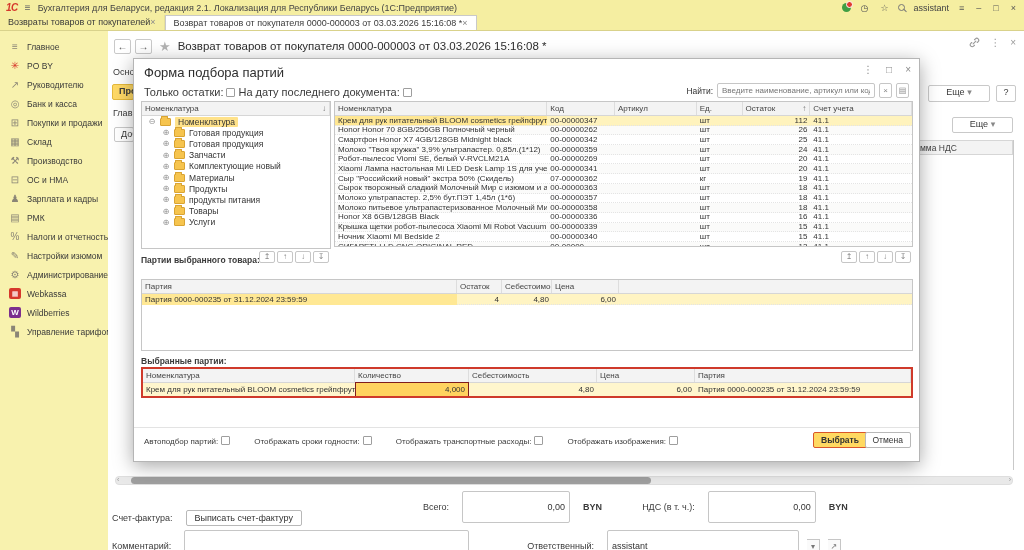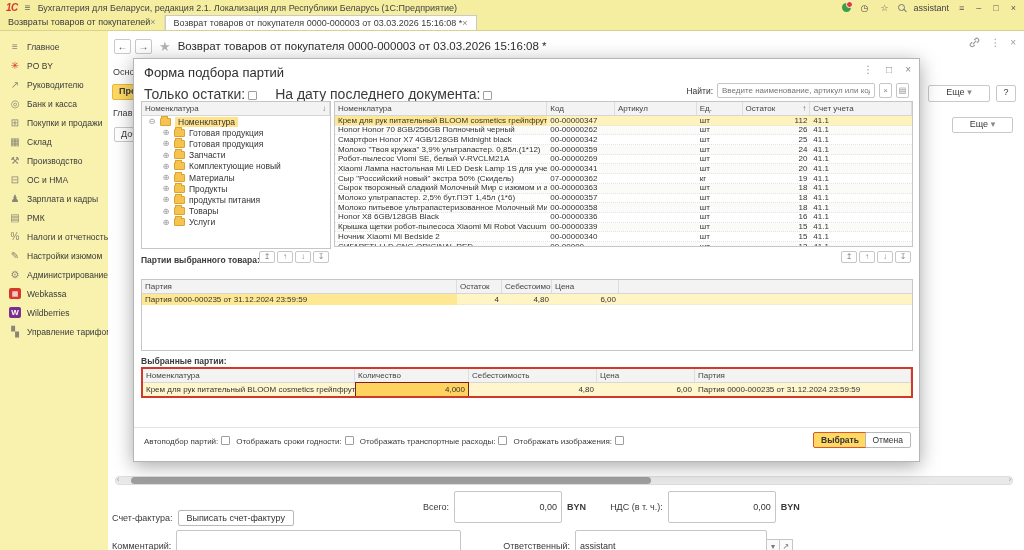--- a/index.html
+++ b/index.html
@@ -44,31 +44,31 @@
   .frag{position:absolute;z-index:1;font-size:9px;color:#3a3a3a;white-space:nowrap;overflow:hidden}
   .frag-btn{border:1px solid #c9c9c9;border-radius:2px;background:#fff;padding:1px 6px}
   .frag-yellow{background:#ffd965;border:1px solid #e5b93c;border-radius:2px;padding:1px 6px;font-weight:bold}
   .vatbox{position:absolute;z-index:1;left:809px;top:109px;width:97px;height:330px;border-right:1px solid #c9c9c9}
   .vatbox .vh{height:15px;background:#f3f3f3;border:1px solid #d6d6d6;border-left:none;font-size:8.5px;color:#444;padding:2px 3px;white-space:nowrap}
   .hscroll{position:absolute;z-index:1;left:7px;width:898px;top:445px;height:9px;background:#e9e9e9;border:1px solid #dedede;border-radius:4px}
   .hthumb{position:absolute;left:15px;width:520px;top:0;bottom:0;background:#9f9f9f;border-radius:4px}
   .hsar{position:absolute;top:-1px;font-size:7px;color:#9a9a9a}
 
   
-  .frow{position:absolute;z-index:1;display:flex;align-items:center;gap:5px;font-size:9px;color:#3a3a3a}
+  .frow{position:absolute;z-index:1;display:flex;align-items:center;gap:13px;font-size:9px;color:#3a3a3a}
   .inp{border:1px solid #c6c6c6;border-radius:2px;height:32px;font-size:9px;font-family:"Liberation Sans",sans-serif;padding:0 4px;color:#333;background:#fff}
   .num{text-align:right}
   .btn{border:1px solid #b8b8b8;border-radius:2px;background:#fff;font-size:9px;font-family:"Liberation Sans",sans-serif;padding:2px 8px;color:#333;white-space:nowrap}
   .minibtn{width:13px;height:15px;border:1px solid #c6c6c6;border-left:none;background:#fafafa;color:#777;font-size:8px;text-align:center;line-height:14px}
 
   
   .modal{position:absolute;z-index:5;left:25px;top:27px;width:787px;height:404px;background:#fff;border:1px solid #b5b5b5;box-shadow:0 4px 18px rgba(0,0,0,.35)}
   .m-title{position:absolute;left:10px;top:6px;font-size:13px;color:#2e2e2e}
   .m-icons{position:absolute;right:8px;top:5px;display:flex;gap:13px;color:#8a8a8a;font-size:10px}
-  .m-filters{position:absolute;left:10px;top:27px;display:flex;gap:18px;align-items:flex-end;font-size:14px;color:#3a3a3a}
+  .m-filters{position:absolute;left:10px;top:27px;display:flex;gap:3px;align-items:flex-end;font-size:11px;color:#3a3a3a}
   .cb{width:9px;height:9px;border:1px solid #9e9e9e;border-radius:1px;background:#fff;display:inline-block;vertical-align:-1px;margin-left:3px}
   .m-search{position:absolute;right:10px;top:24px;display:flex;align-items:center;gap:4px;font-size:8.5px}
   .m-search input{width:158px;height:15px;font-size:8px}
   .sqbtn{width:13px;height:15px;border:1px solid #c6c6c6;border-radius:2px;background:#fff;color:#888;font-size:8px;text-align:center;line-height:13px}
 
   .tbl{position:absolute;border:1px solid #c6c6c6;background:#fff;overflow:hidden;font-size:8px}
   .thead{display:flex;background:#f3f3f3;border-bottom:1px solid #d6d6d6;color:#444}
   .th{padding:2px 3px;border-right:1px solid #ddd;white-space:nowrap;overflow:hidden;display:flex;justify-content:space-between}
   .tr{display:flex;border-bottom:1px dotted #e4e4e4;align-items:center;background:#fff}
   .td{padding:0 3px;white-space:nowrap;overflow:hidden}
@@ -106,21 +106,21 @@
   
   .selwrap{position:absolute;left:7px;top:308px;width:772px;border:2px solid #cf3a2b}
   .selected-tbl{position:static;border:none;width:768px}
   .selected-tbl .tr{height:13px;line-height:13px;background:#fff6cd;border-bottom:none}
   .sc1{width:212px}.sc2{width:114px;text-align:right;justify-content:flex-end}.sc3{width:128px;text-align:right;justify-content:flex-end}.sc4{width:98px;text-align:right;justify-content:flex-end}.sc5{width:216px}
   .thead .sc2,.thead .sc3,.thead .sc4{justify-content:flex-start;text-align:left}
   .qcell{background:#ffd35f;border:1px solid #7f1d1d}
 
   .m-label{position:absolute;left:7px;font-size:8.5px;color:#3a3a3a;font-weight:bold}
   .m-sep{position:absolute;left:0;right:0;top:368px;border-top:1px solid #e3e3e3}
-  .m-checks{position:absolute;left:10px;top:377px;display:flex;gap:6px;font-size:8px;color:#3a3a3a;align-items:center}
+  .m-checks{position:absolute;left:10px;top:377px;display:flex;gap:24px;font-size:8px;color:#3a3a3a;align-items:center}
   .btn-primary{position:absolute;top:373px;right:52px;background:#ffd961;border:1px solid #d9572a;border-radius:2px;font-weight:bold;font-size:8.5px;padding:2px 7px}
   .btn-cancel{position:absolute;top:373px;right:8px;font-size:8.5px;padding:2px 7px}
 </style>
 </head>
 <body>
 
 <div class="titlebar">
   <span class="logo">1С</span>
   <span class="tb-burger">≡</span>
   <span class="tb-title">Бухгалтерия для Беларуси, редакция 2.1. Локализация для Республики Беларусь  (1С:Предприятие)</span>
@@ -234,20 +234,23 @@
       <span>×</span>
     </div>
 
     <span class="frag" style="left:5px;top:36px;width:21px">Основн</span>
     <span class="frag frag-yellow" style="left:4px;top:53px;width:22px;height:16px">Прове</span>
     <span class="frag" style="left:5px;top:77px;width:21px">Главна</span>
     <span class="frag frag-btn" style="left:6px;top:96px;width:20px;height:15px">Доба</span>
     <span class="frag frag-btn" style="left:820px;top:54px;width:62px;height:17px;text-align:center"><span>Еще</span> <span style="color:#888">▾</span></span>
     <span class="frag frag-btn" style="left:888px;top:54px;width:20px;height:17px;text-align:center">?</span>
     <span class="frag frag-btn" style="left:844px;top:86px;width:61px;height:16px;text-align:center"><span>Еще</span> <span style="color:#888">▾</span></span>
+    <div class="vatbox">
+      <div class="vh">мма НДС</div>
+    </div>
     <div class="hscroll">
       <span class="hsar" style="left:1px">‹</span>
       <div class="hthumb"></div>
       <span class="hsar" style="right:1px">›</span>
     </div>
 
     <div class="frow" style="left:315px;top:460px">
       <span>Всего:</span>
       <input class="inp num" style="width: 108px;" readonly="" value="0,00">
       <b>BYN</b>

